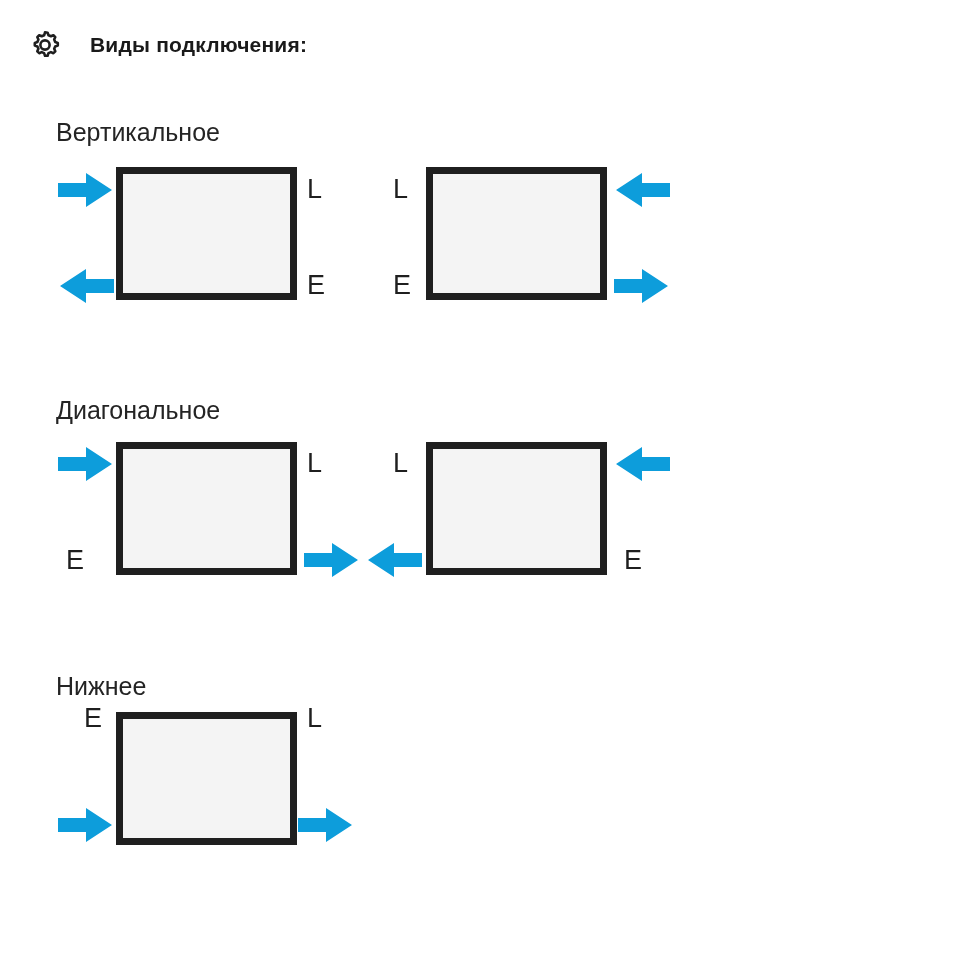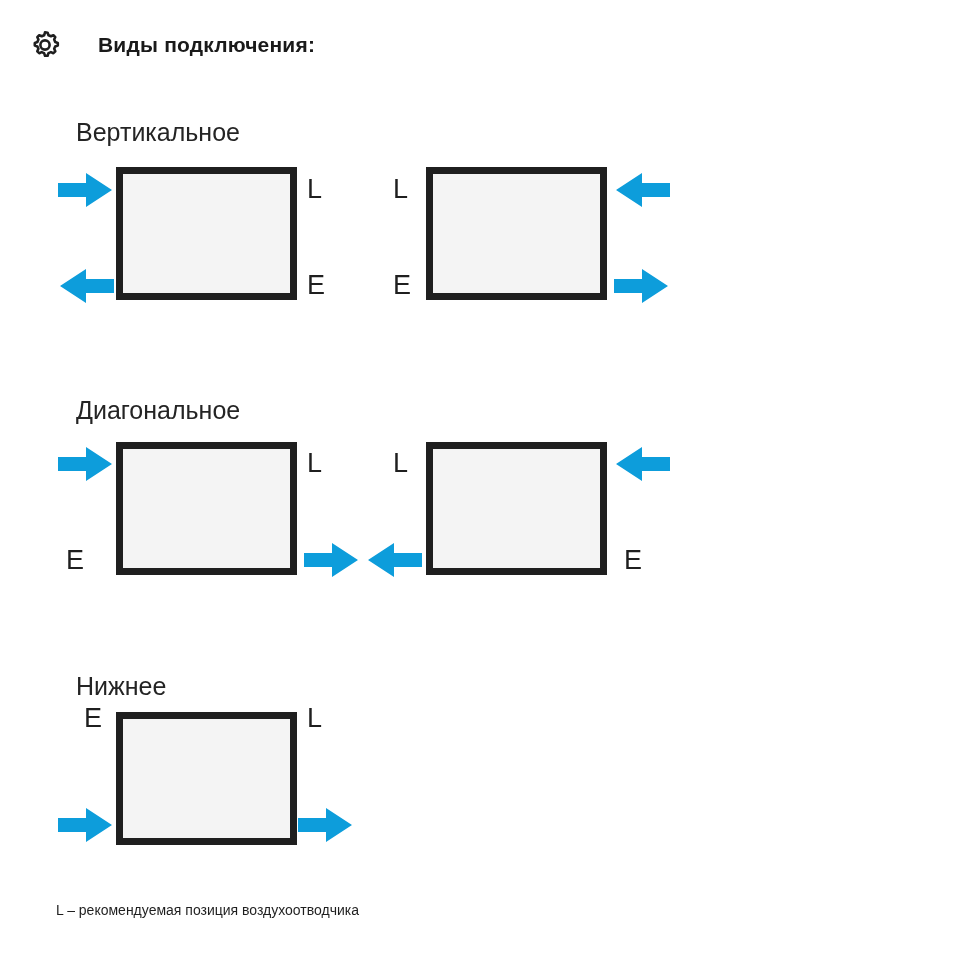--- a/index.html
+++ b/index.html
@@ -16,21 +16,21 @@
     overflow: hidden;
   }
 
   
   .header {
     position: absolute;
     left: 28px;
     top: 28px;
     display: flex;
     align-items: center;
-    gap: 36px;
+    gap: 28px;
   }
   .gear-icon {
     width: 34px;
     height: 34px;
     display: block;
   }
   .header-title {
     font-size: 21px;
     font-weight: bold;
     color: #1a1a1a;
@@ -43,21 +43,20 @@
     left: 0;
     width: 970px;
   }
   .section-title {
     position: absolute;
     left: 56px;
     font-size: 25px;
     color: #242424;
     font-weight: normal;
     white-space: nowrap;
-    margin-left: 20px;
   }
 
   
   .radiator {
     position: absolute;
     background: #f4f4f4;
     border: 7px solid #1f1f1f;
     box-sizing: border-box;
   }
 
@@ -188,14 +187,13 @@
     </div>
     <div class="arrow" style="left:298px;top:145px">
       <svg width="56" height="40" viewBox="0 0 56 40">
           <path d="M0 13 h28 V3 l26 17 -26 17 v-10 H0 z" fill="#0d9ddb"></path>
         </svg>
     </div>
   </div>
 </div>
 
 <div class="legend" style="top:900px">
-  <div>L – рекомендуемая позиция воздухоотводчика</div>
 </div>
 
 </body></html>

